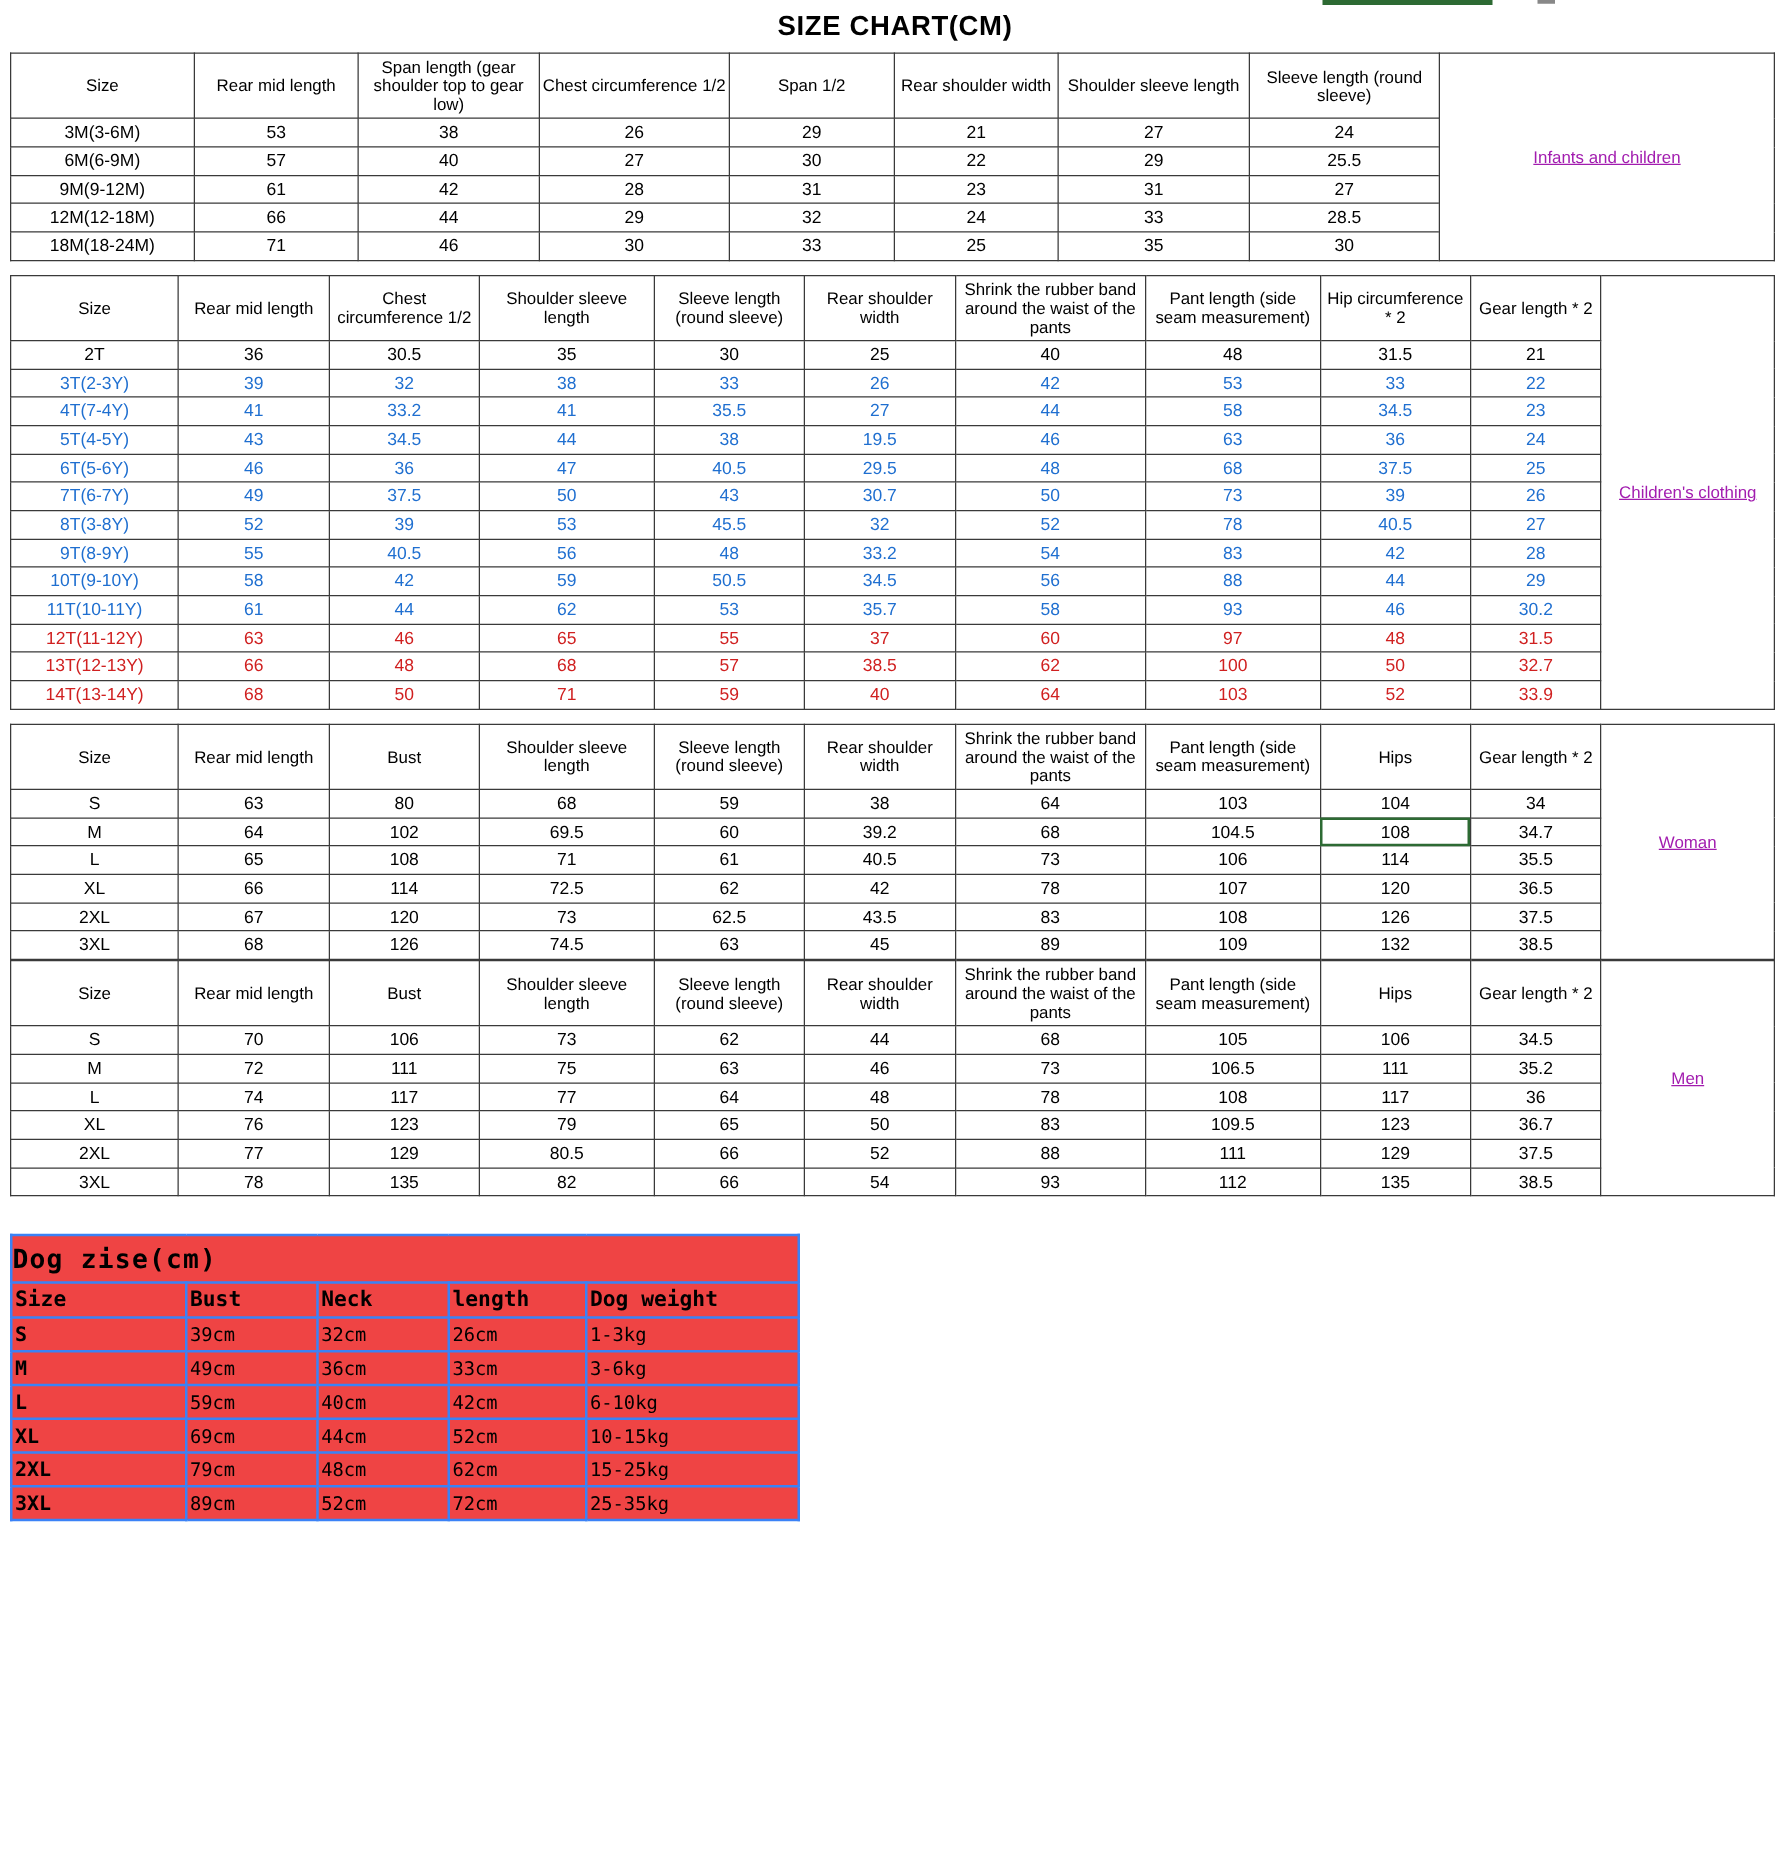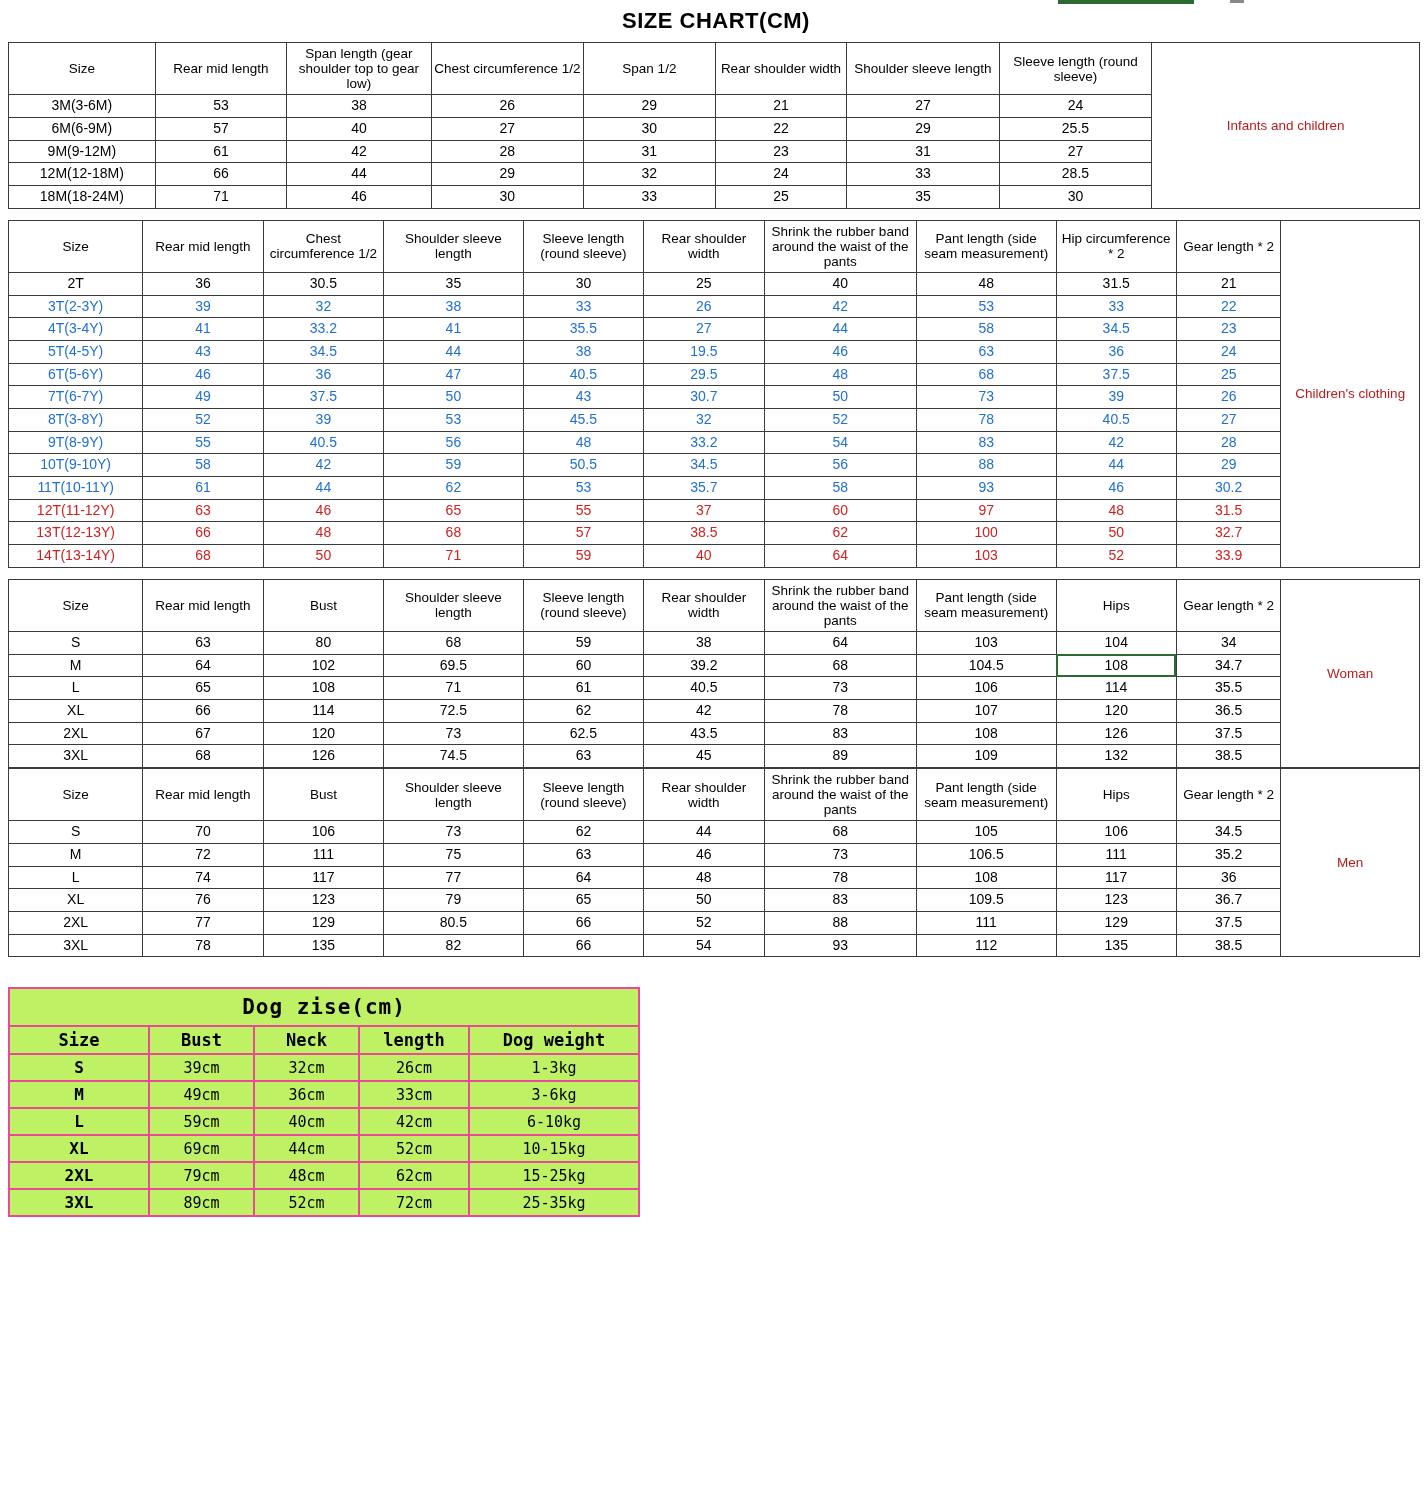--- a/index.html
+++ b/index.html
@@ -39,26 +39,27 @@
     vertical-align: middle;
     padding: 3px 2px;
     line-height: 1.12;
     font-weight: normal;
   }
   .hdr td {
     font-size: 13.5px;
     padding: 5px 3px;
   }
   .cat {
-    color: #b91c1c;
+    color: #a21caf;
     font-size: 19px;
     font-weight: bold;
     text-align: center;
     vertical-align: middle;
     line-height: 1.25;
+    text-decoration: underline;
   }
   .blue { color: #1f6fd0; }
   .red  { color: #d02020; }
 
   
   .block { margin: 0 8px; }
   .blockA { margin-top: 0px; }
   .blockB { margin-top: 11px; }
   .blockC { margin-top: 11px; }
 
@@ -68,26 +69,25 @@
     width: 630px;
   }
   table.dog {
     border-collapse: collapse;
     table-layout: fixed;
     width: 630px;
     font-family: "DejaVu Sans Mono", monospace;
     background: #ffffff;
   }
   table.dog td {
-    border: 2px solid #ec4899;
-    text-align: center;
+    border: 2px solid #3b82f6;
     vertical-align: middle;
     padding: 3px 2px;
     font-size: 15px;
-    background: #bef264;
+    background: #ef4444;
   }
   table.dog td.dhead {
     font-weight: bold;
     font-size: 17px;
   }
   table.dog td.dtitle {
     font-weight: bold;
     font-size: 21px;
     letter-spacing: 1px;
     padding: 6px 0;
@@ -253,21 +253,21 @@
             <td class="blue">32</td>
             <td class="blue">38</td>
             <td class="blue">33</td>
             <td class="blue">26</td>
             <td class="blue">42</td>
             <td class="blue">53</td>
             <td class="blue">33</td>
             <td class="blue">22</td>
           </tr>
           <tr>
-            <td class="blue">4T(3-4Y)</td>
+            <td class="blue">4T(7-4Y)</td>
             <td class="blue">41</td>
             <td class="blue">33.2</td>
             <td class="blue">41</td>
             <td class="blue">35.5</td>
             <td class="blue">27</td>
             <td class="blue">44</td>
             <td class="blue">58</td>
             <td class="blue">34.5</td>
             <td class="blue">23</td>
           </tr>

